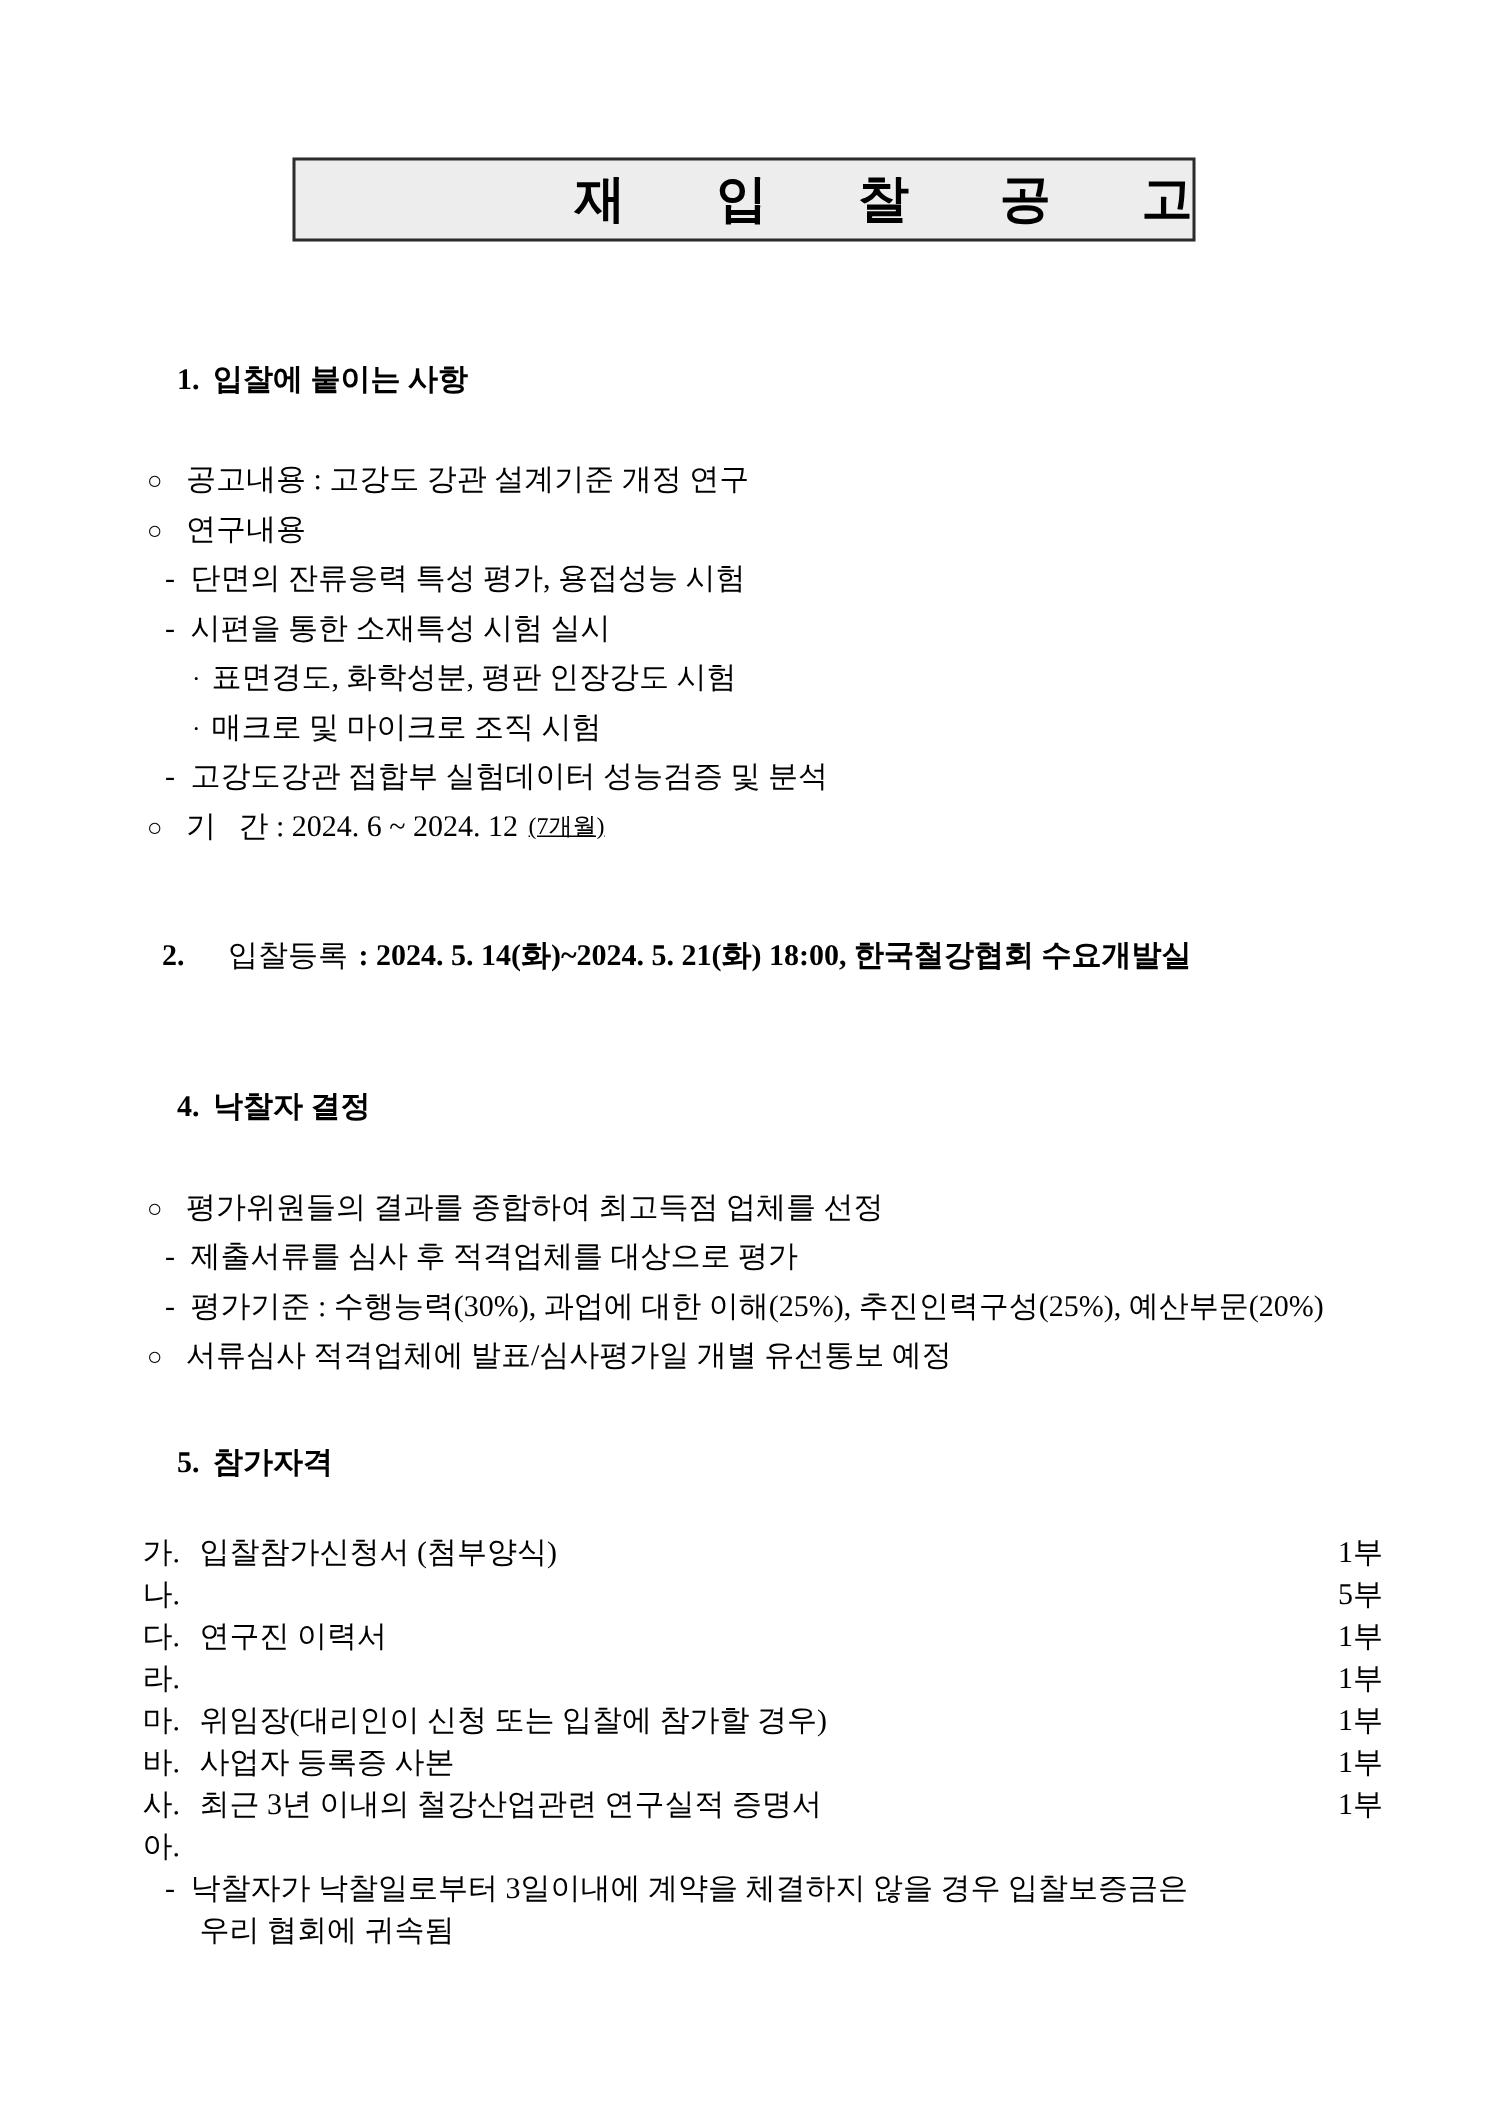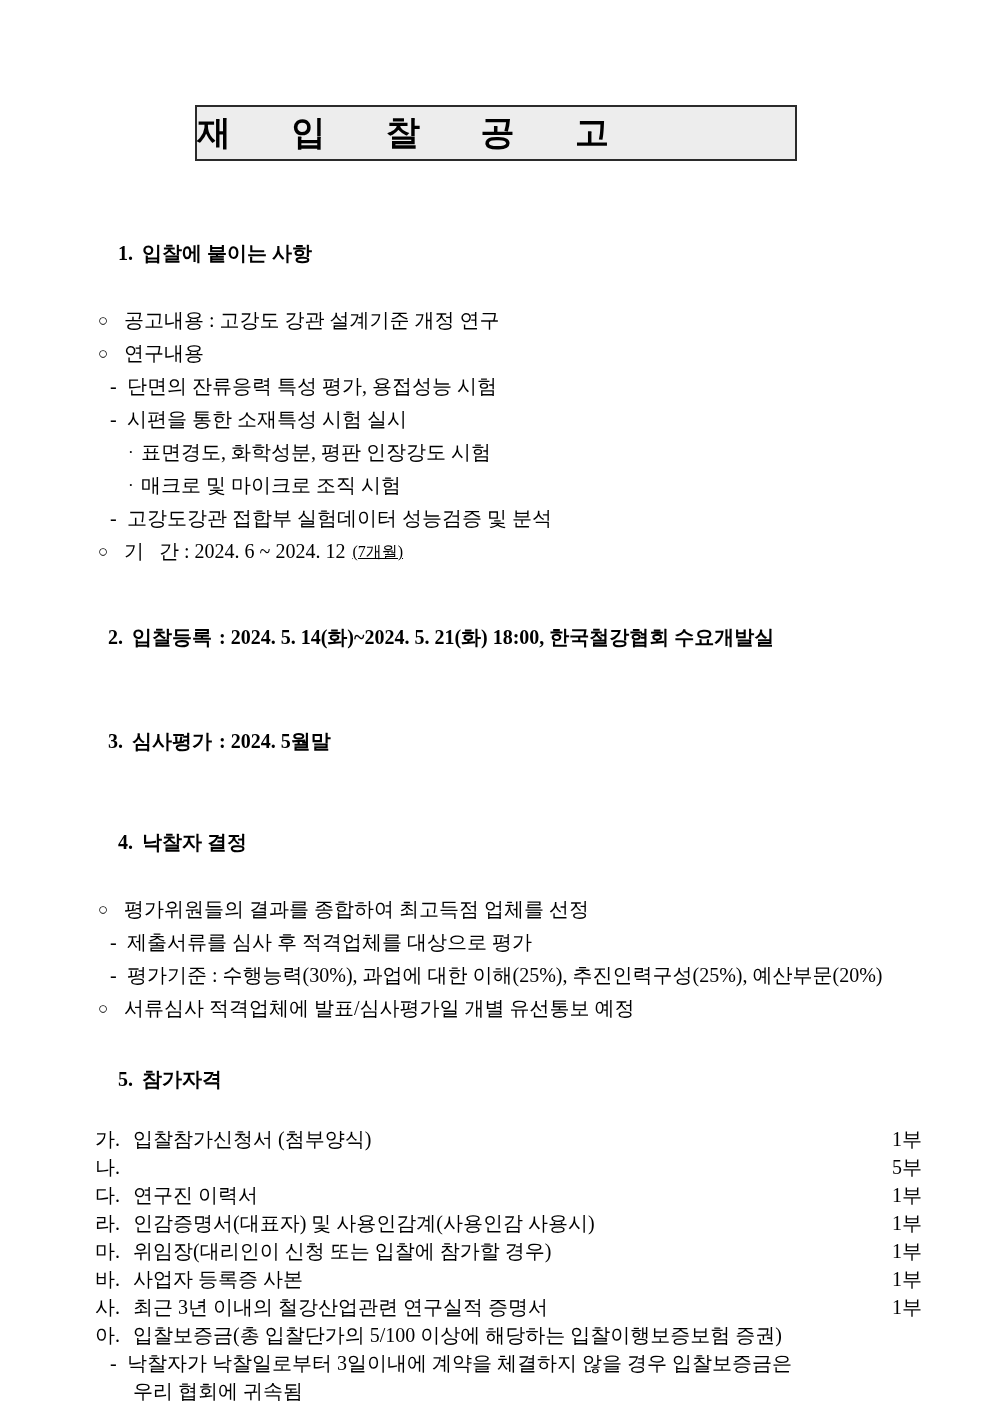--- a/index.html
+++ b/index.html
@@ -19,21 +19,21 @@
   }
   .title-box {
     box-sizing: border-box;
     width: 602px;
     height: 56px;
     margin: 105px auto 0 auto;
     background: #ededed;
     border: 2px solid #2b2b2b;
     display: flex;
     align-items: center;
-    justify-content: flex-start;
+    justify-content: flex-end;
   }
   .title-text {
     font-size: 34px;
     font-weight: bold;
     white-space: pre;
     word-spacing: 52px;
   }
   .content {
     padding: 0 70px 0 78px;
   }
@@ -43,21 +43,21 @@
     font-weight: bold;
     line-height: 28px;
     white-space: pre;
   }
   .sec-head .num { margin-right: 9px; }
   .sec-inline {
     line-height: 30px;
     white-space: pre;
   }
   .sec-inline .num { font-weight: bold; margin-right: 9px; }
-  .sec-inline .head { font-weight: bold; }
+  .sec-inline .head { font-weight: normal; margin-left: 20px; }
   .sec-inline .rest { font-weight: bold; margin-left: 7px; }
   .sec-lines { margin-top: 9px; }
   .line {
     display: flex;
     line-height: 33px;
     white-space: pre;
   }
   .lv-circle { padding-left: 20px; }
   .lv-dash   { padding-left: 32px; }
   .lv-dot    { padding-left: 50px; }
@@ -128,23 +128,20 @@
           <span class="txt">기   간 : 2024. 6 ~ 2024. 12</span>
           <span class="suffix">(7개월)</span>
         </div>
       </div>
     </div>
 
     <div class="section sec-inline" style="margin-top:24px;">
       <span class="num">2.</span><span class="head">입찰등록</span><span class="rest">: 2024. 5. 14(화)~2024. 5. 21(화) 18:00, 한국철강협회 수요개발실</span>
     </div>
 
-    <div class="section sec-inline">
-      <span class="num">3.</span><span class="head">심사평가</span><span class="rest">: 2024. 5월말</span>
-    </div>
 
     <div class="section">
       <div class="sec-head">
         <span class="num">4.</span><span>낙찰자 결정</span>
       </div>
       <div class="sec-lines">
         <div class="line lv-circle">
           <span class="bullet">○</span>
           <span class="txt">평가위원들의 결과를 종합하여 최고득점 업체를 선정</span>
         </div>
@@ -177,41 +174,39 @@
           <span class="label">나.</span>
           <span class="count">5부</span>
         </div>
         <div class="qual-row">
           <span class="label">다.</span>
           <span class="txt">연구진 이력서</span>
           <span class="count">1부</span>
         </div>
         <div class="qual-row">
           <span class="label">라.</span>
-          <span class="txt">인감증명서(대표자) 및 사용인감계(사용인감 사용시)</span>
           <span class="count">1부</span>
         </div>
         <div class="qual-row">
           <span class="label">마.</span>
           <span class="txt">위임장(대리인이 신청 또는 입찰에 참가할 경우)</span>
           <span class="count">1부</span>
         </div>
         <div class="qual-row">
           <span class="label">바.</span>
           <span class="txt">사업자 등록증 사본</span>
           <span class="count">1부</span>
         </div>
         <div class="qual-row">
           <span class="label">사.</span>
           <span class="txt">최근 3년 이내의 철강산업관련 연구실적 증명서</span>
           <span class="count">1부</span>
         </div>
         <div class="qual-row">
           <span class="label">아.</span>
-          <span class="txt">입찰보증금(총 입찰단가의 5/100 이상에 해당하는 입찰이행보증보험 증권)</span>
           <span class="count"></span>
         </div>
       </div>
       <div class="qual-sub">
         <div class="line lv-dash">
           <span class="bullet">-</span>
           <span class="txt">낙찰자가 낙찰일로부터 3일이내에 계약을 체결하지 않을 경우 입찰보증금은</span>
         </div>
         <div class="line cont">
           <span class="txt">우리 협회에 귀속됨</span>

